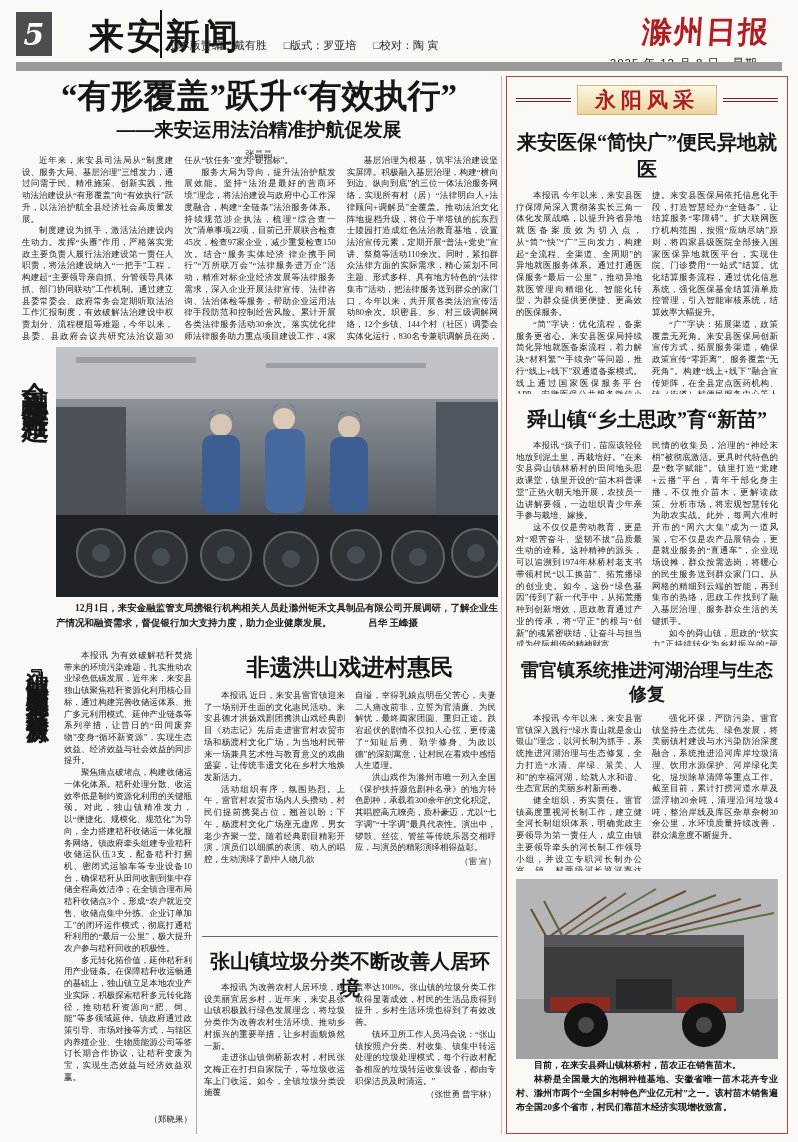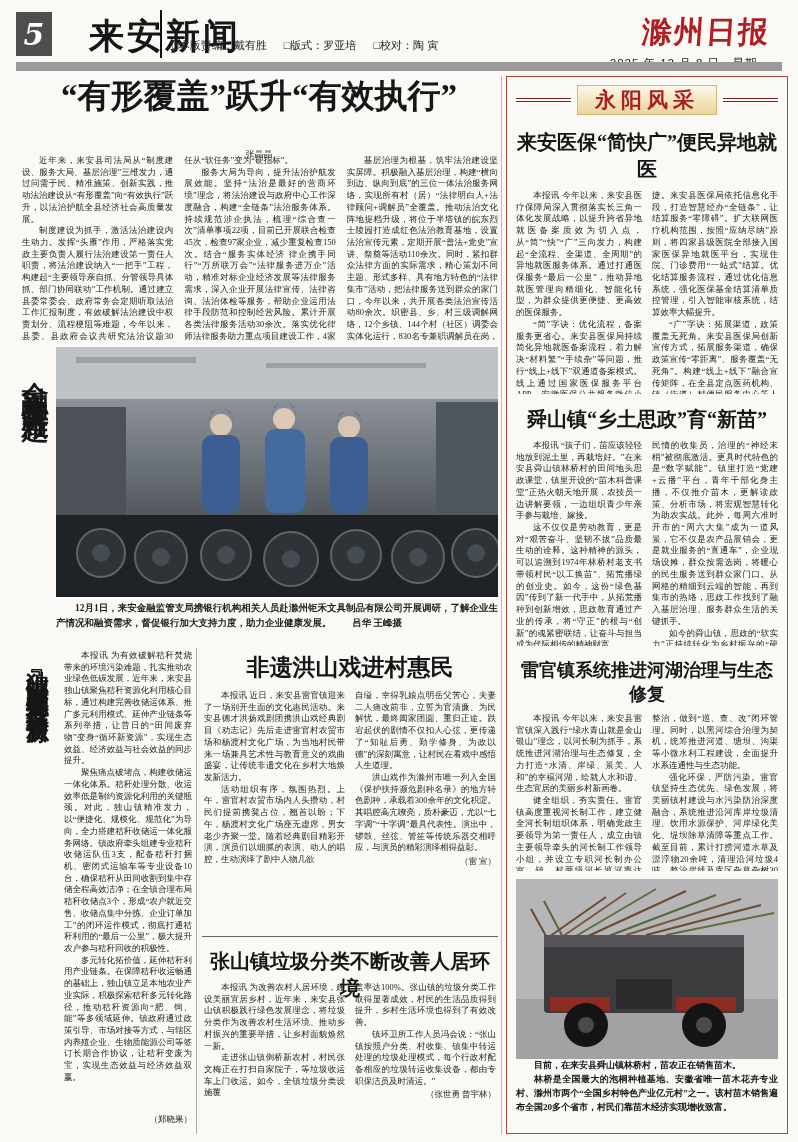--- a/index.html
+++ b/index.html
@@ -45,21 +45,21 @@
   .lead-cols { position:absolute; left:22px; top:155px; width:476px; height:188px; display:flex; gap:11px; }
   .lead-cols > div { flex:1; height:188px; }
 
   
   .photo-main { position:absolute; left:56px; top:347px; width:442px; height:250px; background:#555; }
   .vside-title { position:absolute; left:16px; top:360px; width:38px; height:230px;
     writing-mode:vertical-rl; font-size:27px; font-weight:900; letter-spacing:6px;
     display:flex; align-items:center; }
   .photo-caption { position:absolute; left:56px; top:601px; width:442px; font-size:9.5px;
     line-height:1.55; text-align:justify; font-weight:bold; color:#222; }
-  .photo-caption .credit { position:absolute; right:96px; bottom:0; font-weight:bold; }
+  .photo-caption .credit { position:absolute; right:80px; bottom:0; font-weight:bold; }
 
   
   .dushan-vhead { position:absolute; left:14px; top:652px; width:46px; height:478px;
     writing-mode:vertical-rl; font-size:23px; font-weight:900; letter-spacing:3px;
     display:flex; align-items:center; line-height:1.05; }
   .dushan-body { position:absolute; left:64px; top:650px; width:128px; height:460px; }
   .dushan-author { position:absolute; left:64px; top:1112px; width:128px; }
 
   
   .vrule-mid { position:absolute; left:196px; top:648px; width:1px; height:486px; background:#aaa; }
@@ -109,20 +109,21 @@
     <span>□校对：陶  寅</span>
   </div>
   <div class="masthead">
     <span class="paper">滁州日报</span>
     <div class="date">2025 年 12 月 8 日　星期一</div>
   </div>
   <div class="gray-bar"></div>
   <div class="vrule-main"></div>
 
   <div class="lead-headline">“有形覆盖”跃升“有效执行”</div>
+  <div class="lead-dek">——来安运用法治精准护航促发展</div>
   <div class="lead-byline">张晶晶</div>
   <div class="lead-cols">
     <div class="btxt">
       <p>近年来，来安县司法局从“制度建设、服务大局、基层治理”三维发力，通过问需于民、精准施策、创新实践，推动法治建设从“有形覆盖”向“有效执行”跃升，以法治护航全县经济社会高质量发展。</p>
       <p>制度建设为抓手，激活法治建设内生动力。发挥“头雁”作用，严格落实党政主要负责人履行法治建设第一责任人职责，将法治建设纳入“一把手”工程，构建起“主要领导亲自抓、分管领导具体抓、部门协同联动”工作机制。通过建立县委常委会、政府常务会定期听取法治工作汇报制度，有效破解法治建设中权责划分、流程梗阻等难题，今年以来，县委、县政府会议共研究法治议题30次。创新推行“述法+评议”机制，召开县委全面依法治县委员会会议1次和专题述法评议会14次，84名党政主要负责人现场述法，党委分管领导进行辣味十足的现场点评，推动法治建设责</p>
     </div>
     <div class="btxt">
       <p class="cont">任从“软任务”变为“硬指标”。</p>
       <p>服务大局为导向，提升法治护航发展效能。坚持“法治是最好的营商环境”理念，将法治建设与政府中心工作深度融合，构建“全链条”法治服务体系。持续规范涉企执法，梳理“综合查一次”清单事项22项，目前已开展联合检查45次，检查97家企业，减少重复检查150次。结合“服务实体经济 律企携手同行”“万所联万会”“法律服务进万企”活动，精准对标企业经济发展等法律服务需求，深入企业开展法律宣传、法律咨询、法治体检等服务，帮助企业运用法律手段防范和控制经营风险。累计开展各类法律服务活动30余次。落实优化律师法律服务助力重点项目建设工作，4家律所与13个省级重点项目实现对接，今年以来，11名律师开展实地走访22次，开展政策宣讲解读5场次，梳理法律风险点11个，提出意见建议12条。</p>
     </div>
@@ -264,21 +265,20 @@
 
     <div class="r-art a3">
       <div class="r-head small">雷官镇系统推进河湖治理与生态修复</div>
       <div class="cols2">
         <div class="btxt col">
           <p>本报讯 今年以来，来安县雷官镇深入践行“绿水青山就是金山银山”理念，以河长制为抓手，系统推进河湖治理与生态修复，全力打造“水清、岸绿、景美、人和”的幸福河湖，绘就人水和谐、生态宜居的美丽乡村新画卷。</p>
           <p>健全组织，夯实责任。雷官镇高度重视河长制工作，建立健全河长制组织体系，明确党政主要领导为第一责任人，成立由镇主要领导牵头的河长制工作领导小组，并设立专职河长制办公室。镇、村两级河长巡河率达100%，高质量完成上级下达的各项任务，切实将河湖管护责任落到实处。</p>
 
         </div>
         <div class="btxt col">
-          <p class="cont">整治，做到“巡、查、改”闭环管理。同时，以黑河综合治理为契机，统筹推进河道、塘坝、沟渠等小微水利工程建设，全面提升水系连通性与生态功能。</p>
           <p>强化环保，严防污染。雷官镇坚持生态优先、绿色发展，将美丽镇村建设与水污染防治深度融合，系统推进沿河库岸垃圾清理、饮用水源保护、河岸绿化美化、堤坝除草清障等重点工作。截至目前，累计打捞河道水草及漂浮物20余吨，清理沿河垃圾4吨，整治岸线及库区杂草杂树30余公里，水环境质量持续改善，群众满意度不断提升。</p>
 
         </div>
       </div>
     </div>
 
     <div class="photo-nursery">
       <svg width="262" height="180" viewBox="0 0 262 180">
         <rect width="262" height="180" fill="#b6b6b8"></rect>
         <rect y="120" width="262" height="60" fill="#a2a2a4"></rect>

